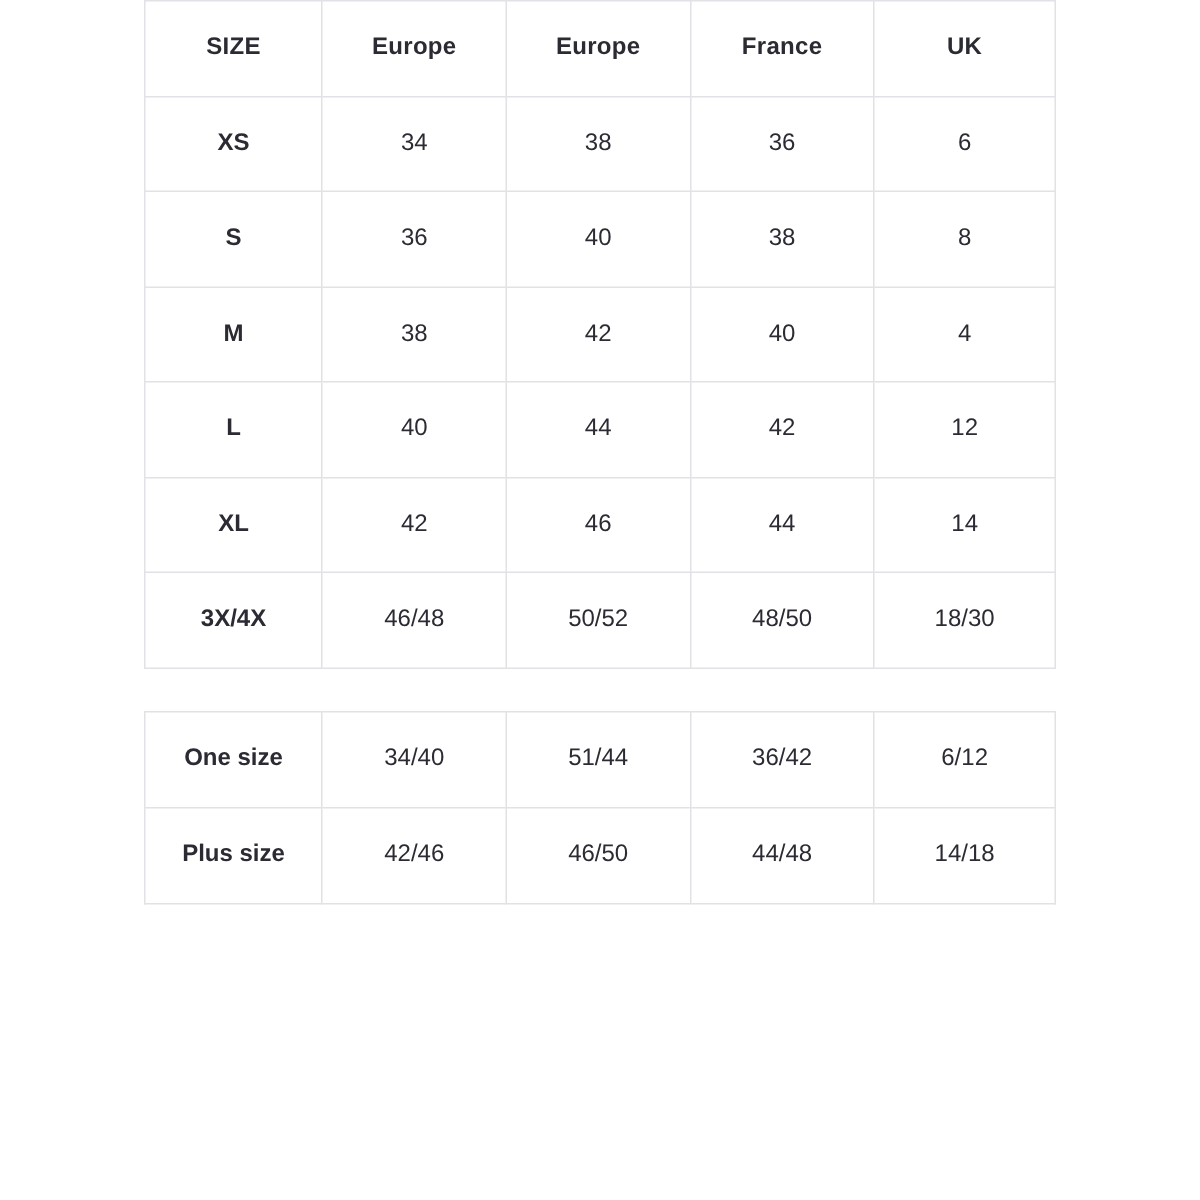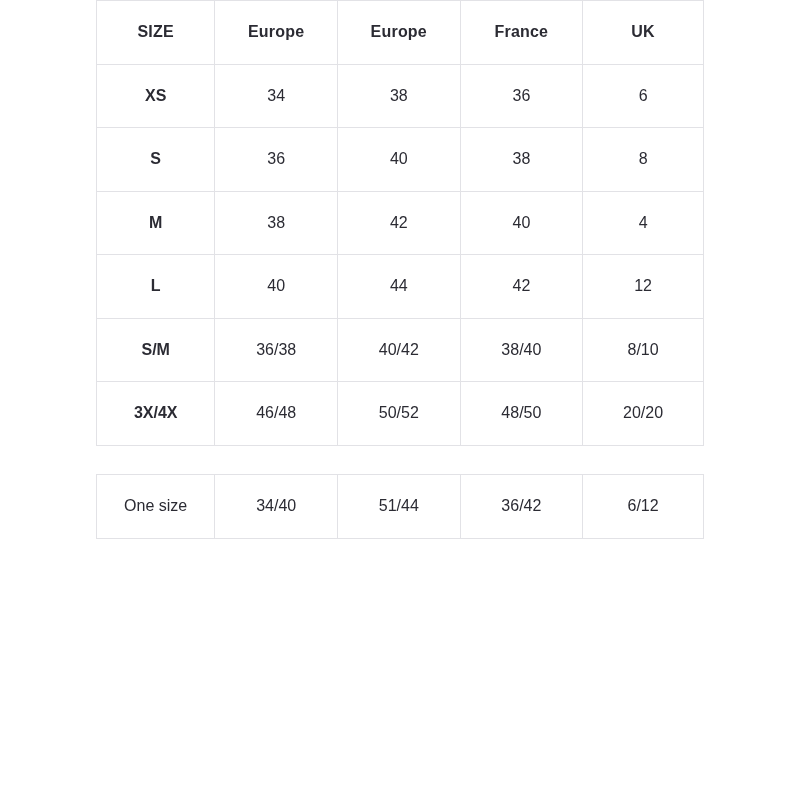--- a/index.html
+++ b/index.html
@@ -50,21 +50,21 @@
     letter-spacing: 0.2px;
   }
   .main-table tbody td:first-child {
     font-weight: bold;
   }
   .spacer {
     height: 28px;
   }
   .second-table td { height: 63px; }
   .second-table td:first-child {
-    font-weight: normal;
+    font-weight: bold;
   }
 </style>
 </head>
 <body>
 
 <div class="page">
 
   <table class="size-table main-table">
     <colgroup>
       <col class="c0">
@@ -105,32 +105,32 @@
         <td>4</td>
       </tr>
       <tr>
         <td>L</td>
         <td>40</td>
         <td>44</td>
         <td>42</td>
         <td>12</td>
       </tr>
       <tr>
-        <td>S/M</td>
-        <td>36/38</td>
-        <td>40/42</td>
-        <td>38/40</td>
-        <td>8/10</td>
+        <td>XL</td>
+        <td>42</td>
+        <td>46</td>
+        <td>44</td>
+        <td>14</td>
       </tr>
       <tr>
         <td>3X/4X</td>
         <td>46/48</td>
         <td>50/52</td>
         <td>48/50</td>
-        <td>20/20</td>
+        <td>18/30</td>
       </tr>
     </tbody>
   </table>
 
   <div class="spacer"></div>
 
   <table class="size-table second-table">
     <colgroup>
       <col class="c0">
         <col class="c1">
@@ -139,16 +139,23 @@
         <col class="c4">
     </colgroup>
     <tbody>
       <tr>
         <td>One size</td>
         <td>34/40</td>
         <td>51/44</td>
         <td>36/42</td>
         <td>6/12</td>
       </tr>
+      <tr>
+        <td>Plus size</td>
+        <td>42/46</td>
+        <td>46/50</td>
+        <td>44/48</td>
+        <td>14/18</td>
+      </tr>
     </tbody>
   </table>
 
 </div>
 
 </body></html>

